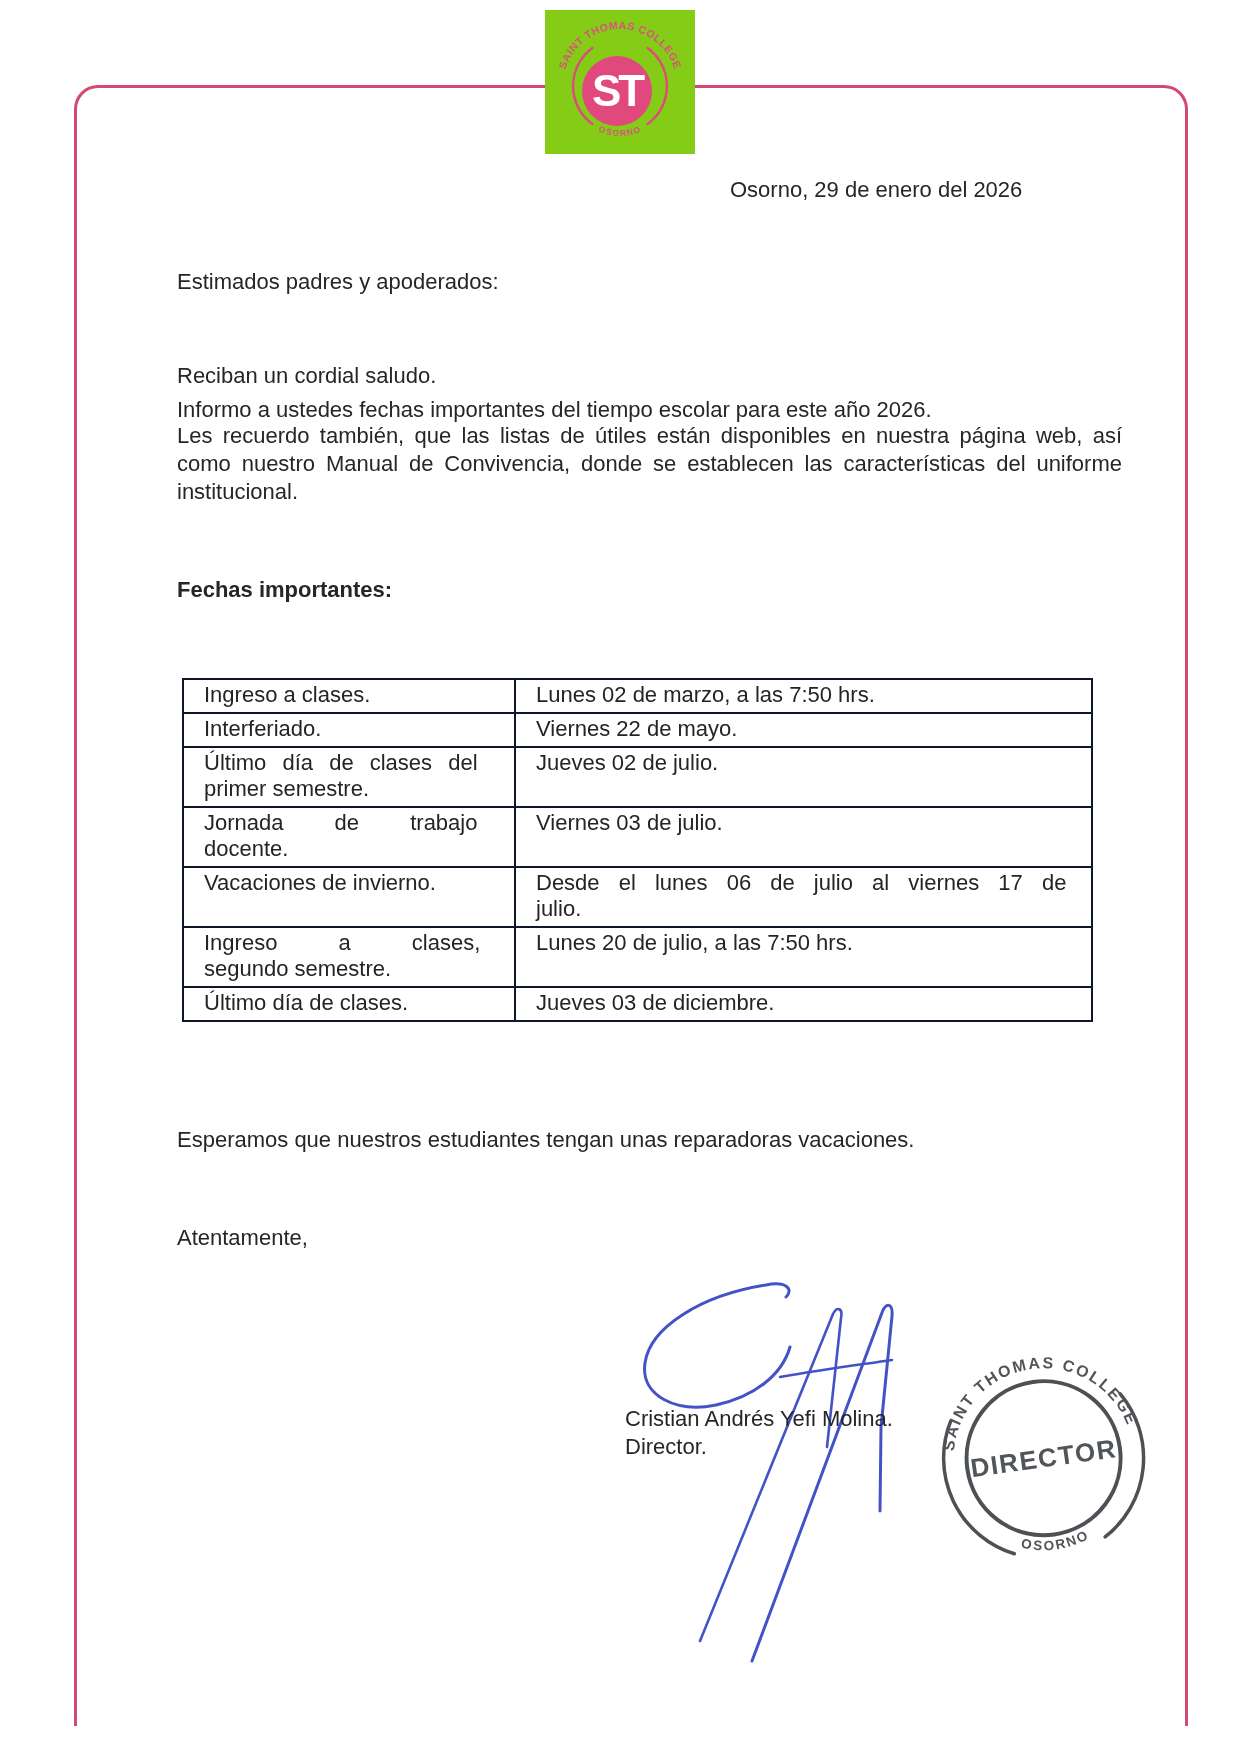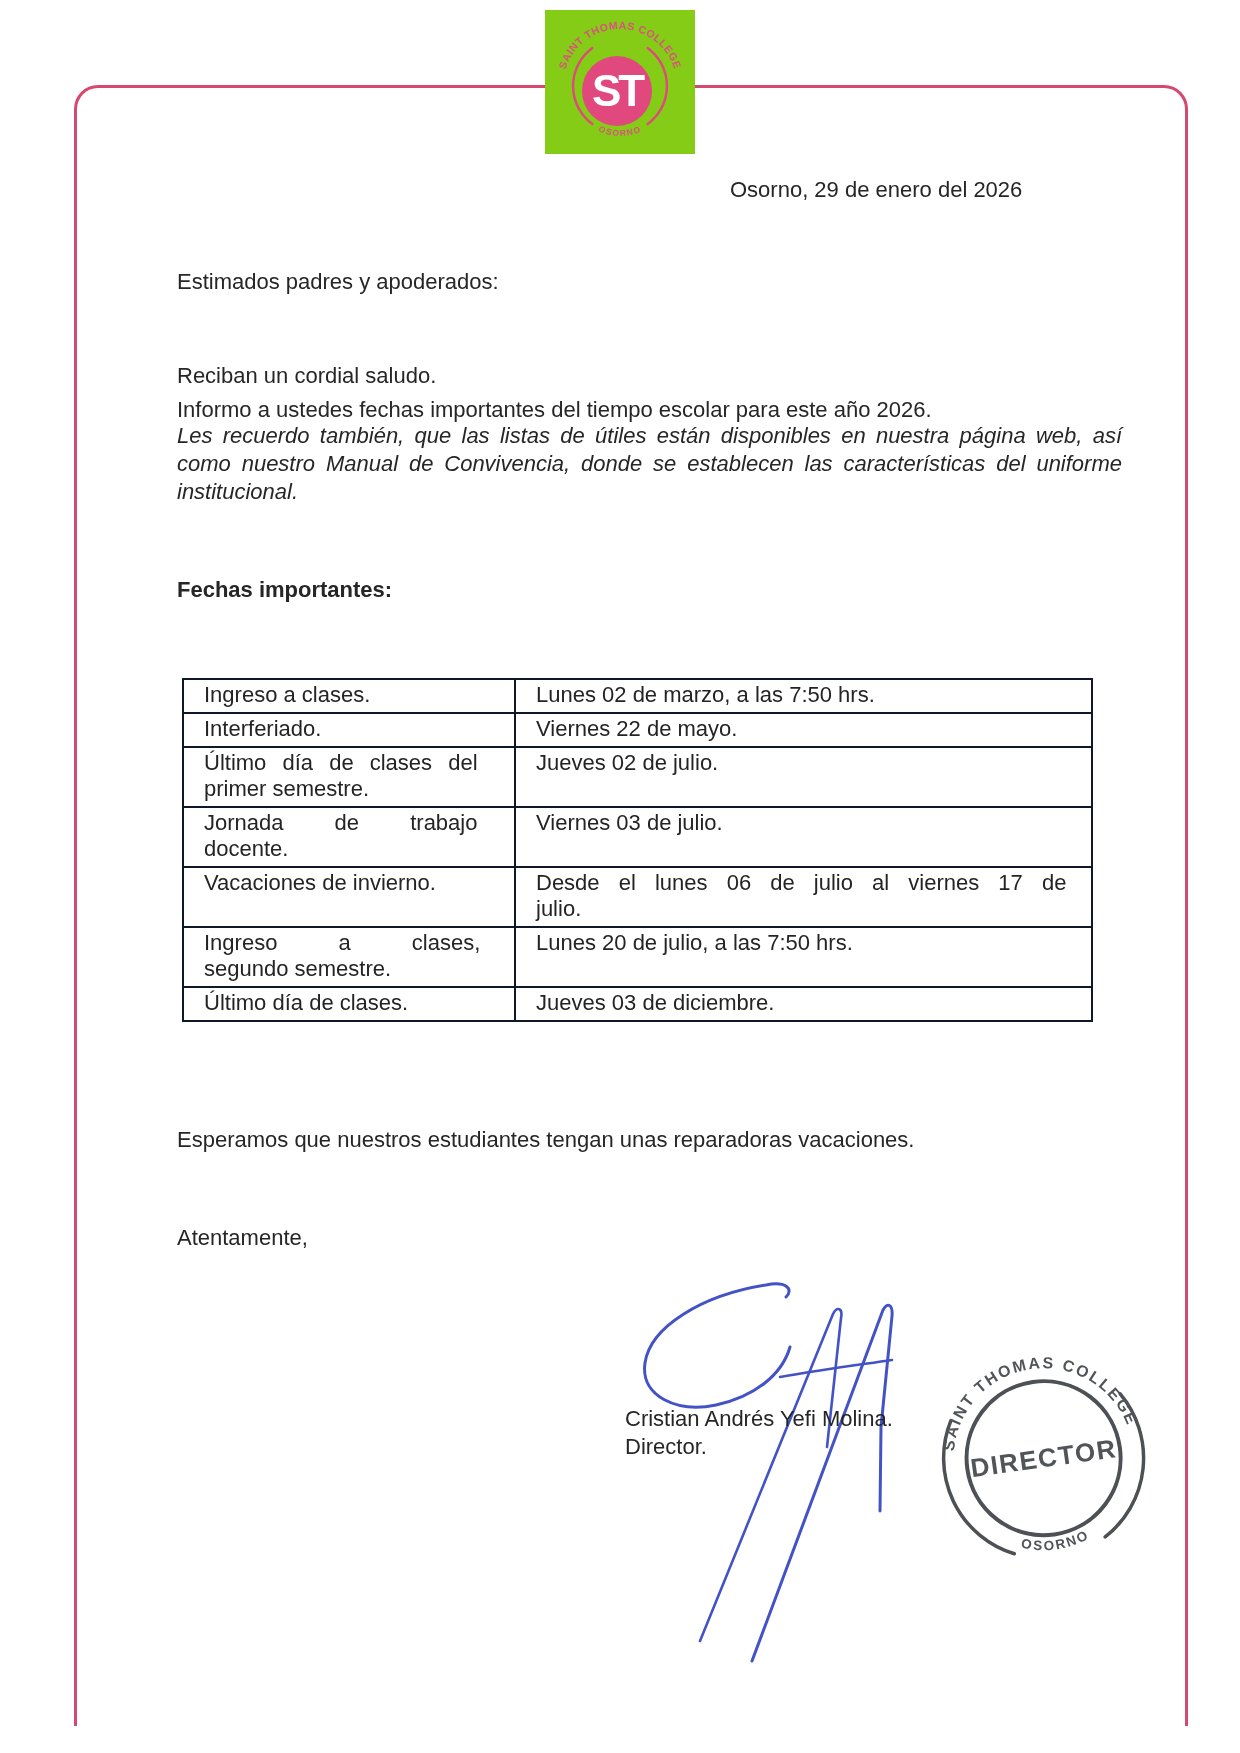--- a/index.html
+++ b/index.html
@@ -9,21 +9,21 @@
   }
   
   .frame{
     position:absolute;left:74px;top:85px;width:1114px;height:1641px;
     box-sizing:border-box;border:3px solid #d5486f;border-bottom:none;
     border-radius:24px 24px 0 0;
   }
   .logo-wrap{position:absolute;left:545px;top:10px;width:150px;height:144px;background:#84cc16;}
   .t{position:absolute;font-size:22px;line-height:28px;white-space:nowrap;}
   .para{position:absolute;left:177px;width:945px;font-size:22px;line-height:28px;}
-  .justify{text-align:justify;font-style:italic;}
+  .justify{text-align:justify;}
   .bold{font-weight:bold;}
   table.dates{
     position:absolute;left:182px;top:678px;width:845px;border-collapse:collapse;
     font-size:22px;line-height:26px;table-layout:fixed;color:#242424;
   }
   table.dates td{
     border:2px solid #0f172a;padding:2px 10px 4px 20px;vertical-align:top;white-space:pre-line;
   }
   td.c1{width:300px;}
   td.c2{width:545px;}

